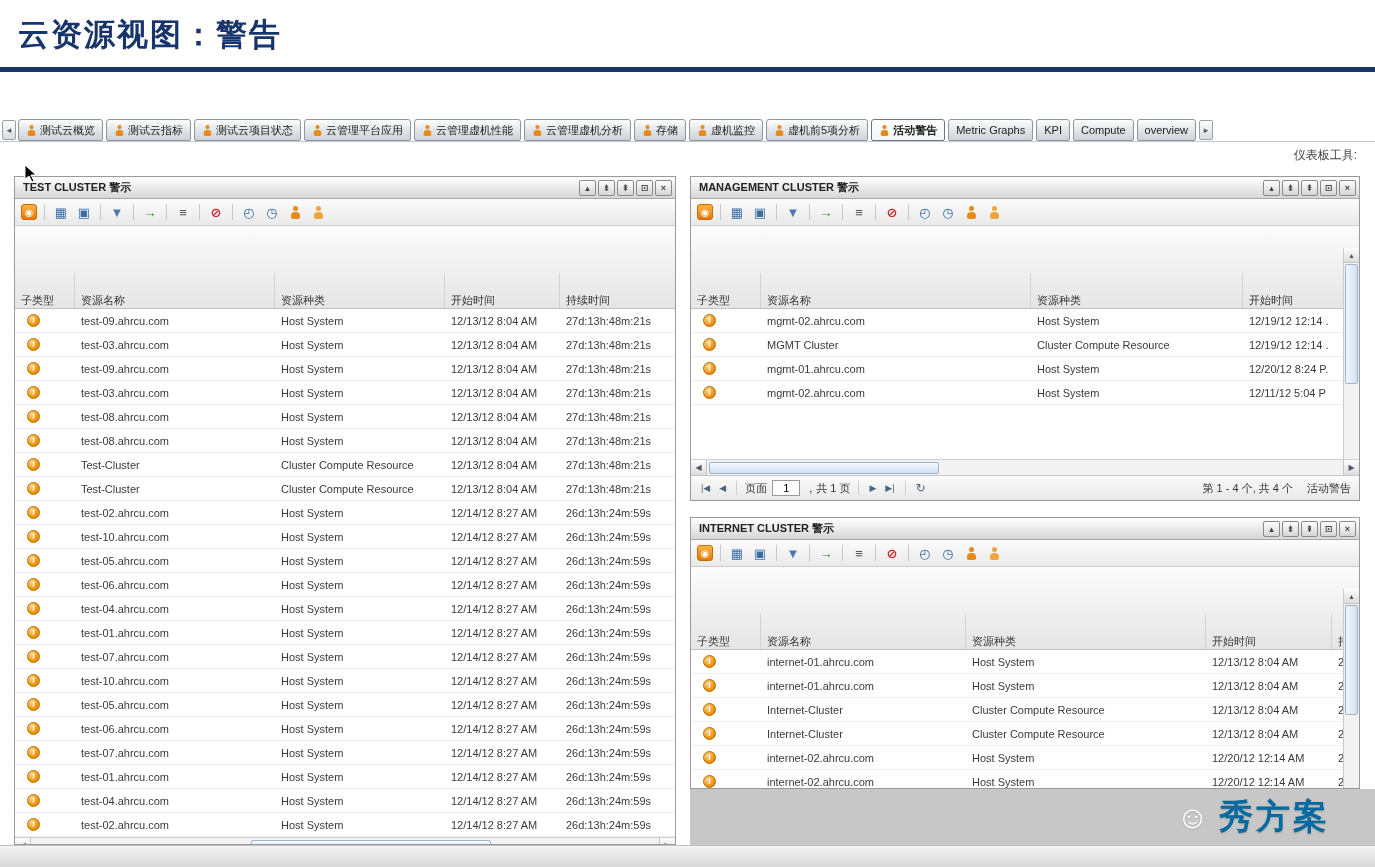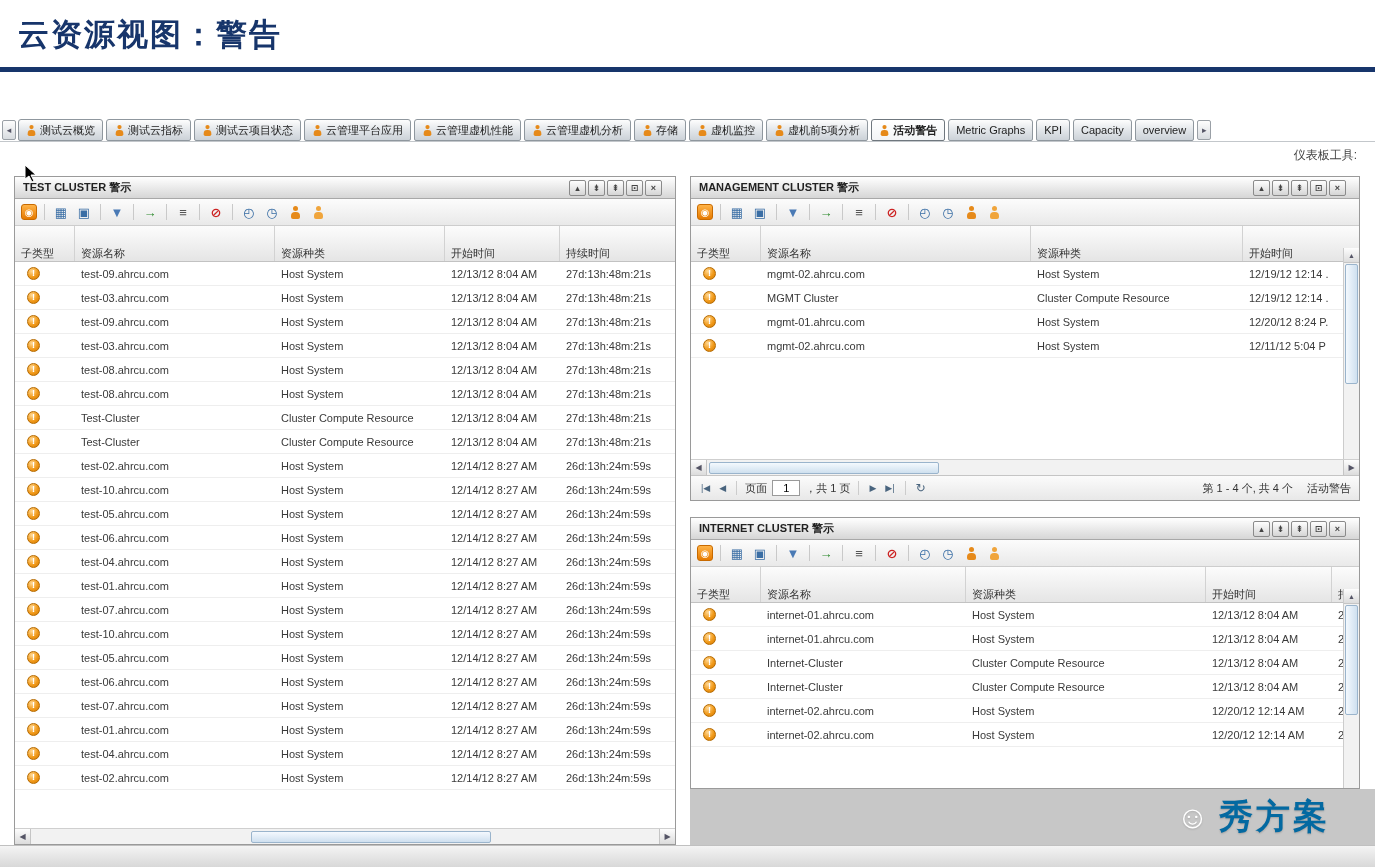--- a/index.html
+++ b/index.html
@@ -45,21 +45,21 @@
   .tool-link { color:#1257c4; font-weight:bold; cursor:pointer; }
 
   
   .panel { position:absolute; border:1px solid #9a9a9a; background:#fff; display:flex; flex-direction:column; }
   #panel-test     { left:14px;  top:176px; width:662px; height:669px; }
   #panel-mgmt     { left:690px; top:176px; width:670px; height:325px; }
   #panel-internet { left:690px; top:517px; width:670px; height:272px; }
 
   .panel-header {
     flex:0 0 22px; background:linear-gradient(#ffffff,#d6d6d6); border-bottom:1px solid #a8a8a8;
-    display:flex; align-items:center; padding:0 13px 0 8px; font-size:11px; font-weight:bold; color:#222;
+    display:flex; align-items:center; padding:0 3px 0 8px; font-size:11px; font-weight:bold; color:#222;
   }
   .win-buttons { margin-left:auto; display:flex; gap:2px; }
   .win-btn {
     width:17px; height:16px; border:1px solid #8a8a8a; border-radius:2px;
     background:linear-gradient(#fefefe,#d5d5d5); font-size:9px; line-height:14px; text-align:center;
     color:#444; cursor:pointer;
   }
 
   .panel-toolbar {
     flex:0 0 27px; background:linear-gradient(#fcfcfc,#e9e9e9); border-bottom:1px solid #cdcdcd;
@@ -74,21 +74,21 @@
   .ic-list   { color:#555; font-weight:bold; }
   .ic-red    { color:#cc2222; font-weight:bold; }
   .ic-clock  { color:#3a6ea5; }
 
   
   .grid { flex:1 1 auto; display:flex; flex-direction:column; position:relative; overflow:hidden; }
   .grid-head {
     flex:0 0 22px; display:flex; background:linear-gradient(#fcfcfc,#e5e5e5);
     border-bottom:1px solid #c2c2c2; font-size:11px; color:#333;
   }
-  .gh-cell { padding:20px 0 0 6px; border-right:1px solid #d2d2d2; white-space:nowrap; overflow:hidden; flex:0 0 auto; cursor:pointer; }
+  .gh-cell { padding:20px 0 0 6px; border-right:1px solid #d2d2d2; white-space:nowrap; overflow:hidden; flex:0 0 auto; cursor:pointer;margin-top:47px; }
   .gh-cell.last { flex:1 1 auto; border-right:none; }
   .grid-body { flex:0 0 auto; }
   .grid-row { display:flex; height:24px; border-bottom:1px solid #eeeeee; font-size:11px; color:#3a3a3a; align-items:center; background:#fff; }
   .gr-cell { padding-left:6px; white-space:nowrap; overflow:hidden; flex:0 0 auto; }
   .gr-cell.last { flex:1 1 auto; }
   .icon-cell { display:flex; align-items:center; padding-left:12px; }
   .alert-badge {
     width:13px; height:13px; border-radius:50%;
     background:radial-gradient(circle at 35% 30%, #ffd894, #f19a1a 55%, #d47800);
     border:1px solid #b56a00; position:relative; flex:0 0 auto;
@@ -181,21 +181,21 @@
       <span class="person-fig tab-person"></span>
       <span>活动警告</span>
     </div>
     <div class="tab">
       <span>Metric Graphs</span>
     </div>
     <div class="tab">
       <span>KPI</span>
     </div>
     <div class="tab">
-      <span>Capacity</span>
+      <span>Compute</span>
     </div>
     <div class="tab">
       <span>overview</span>
     </div>
     <div class="tab-scroll">▸</div>
   </div>
 
 <div class="tools-row">
   <span class="tools-label">仪表板工具:</span>
 </div>

